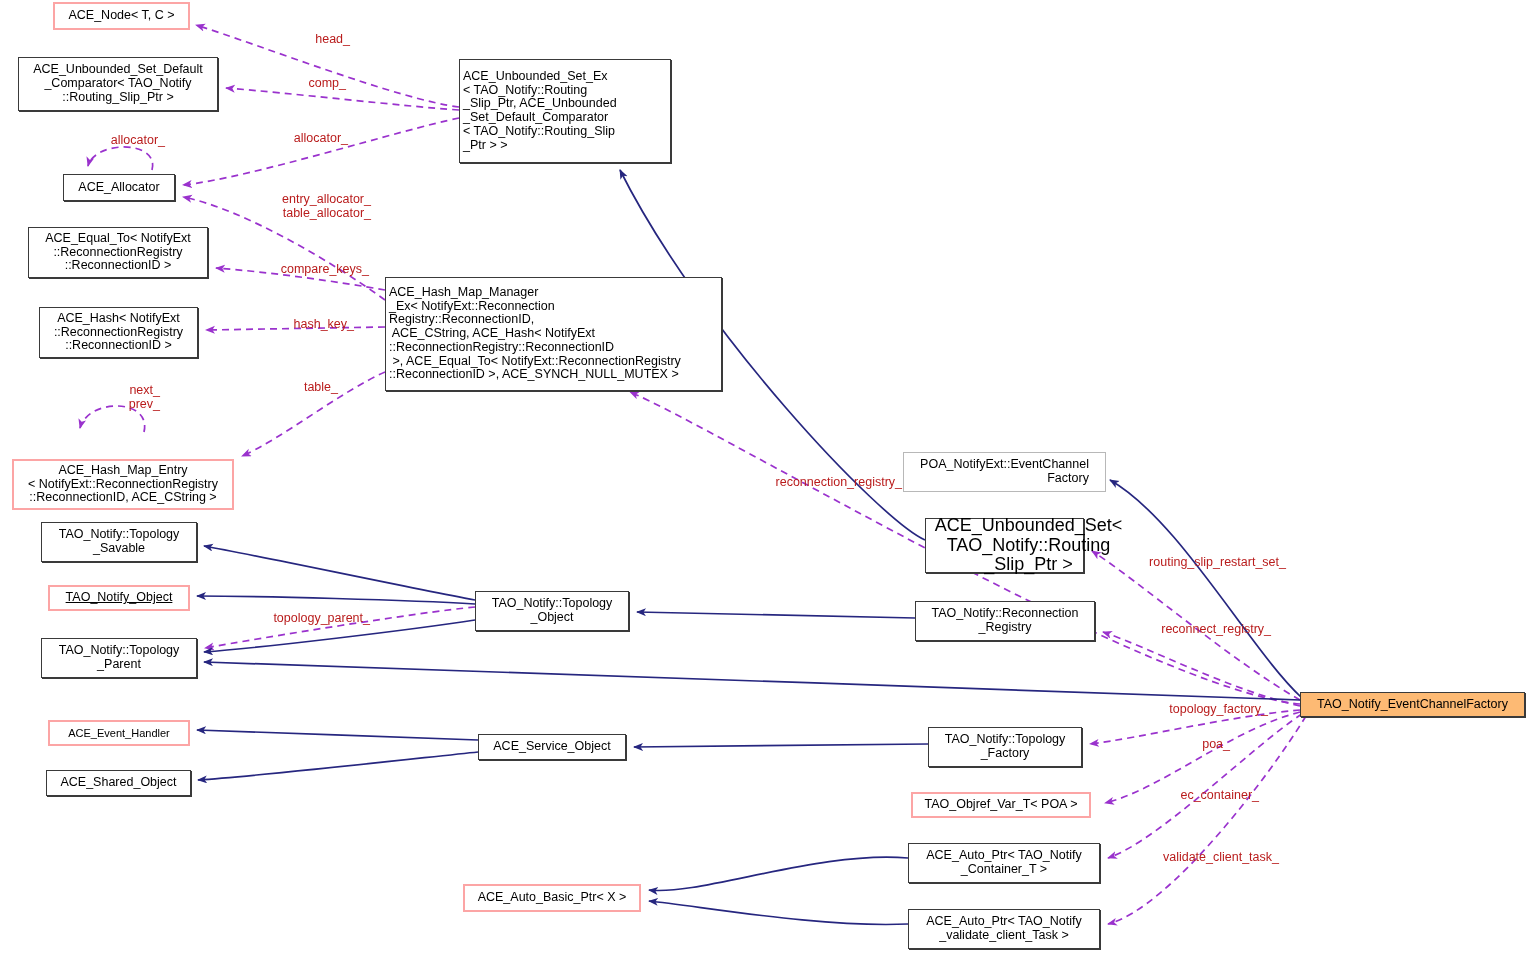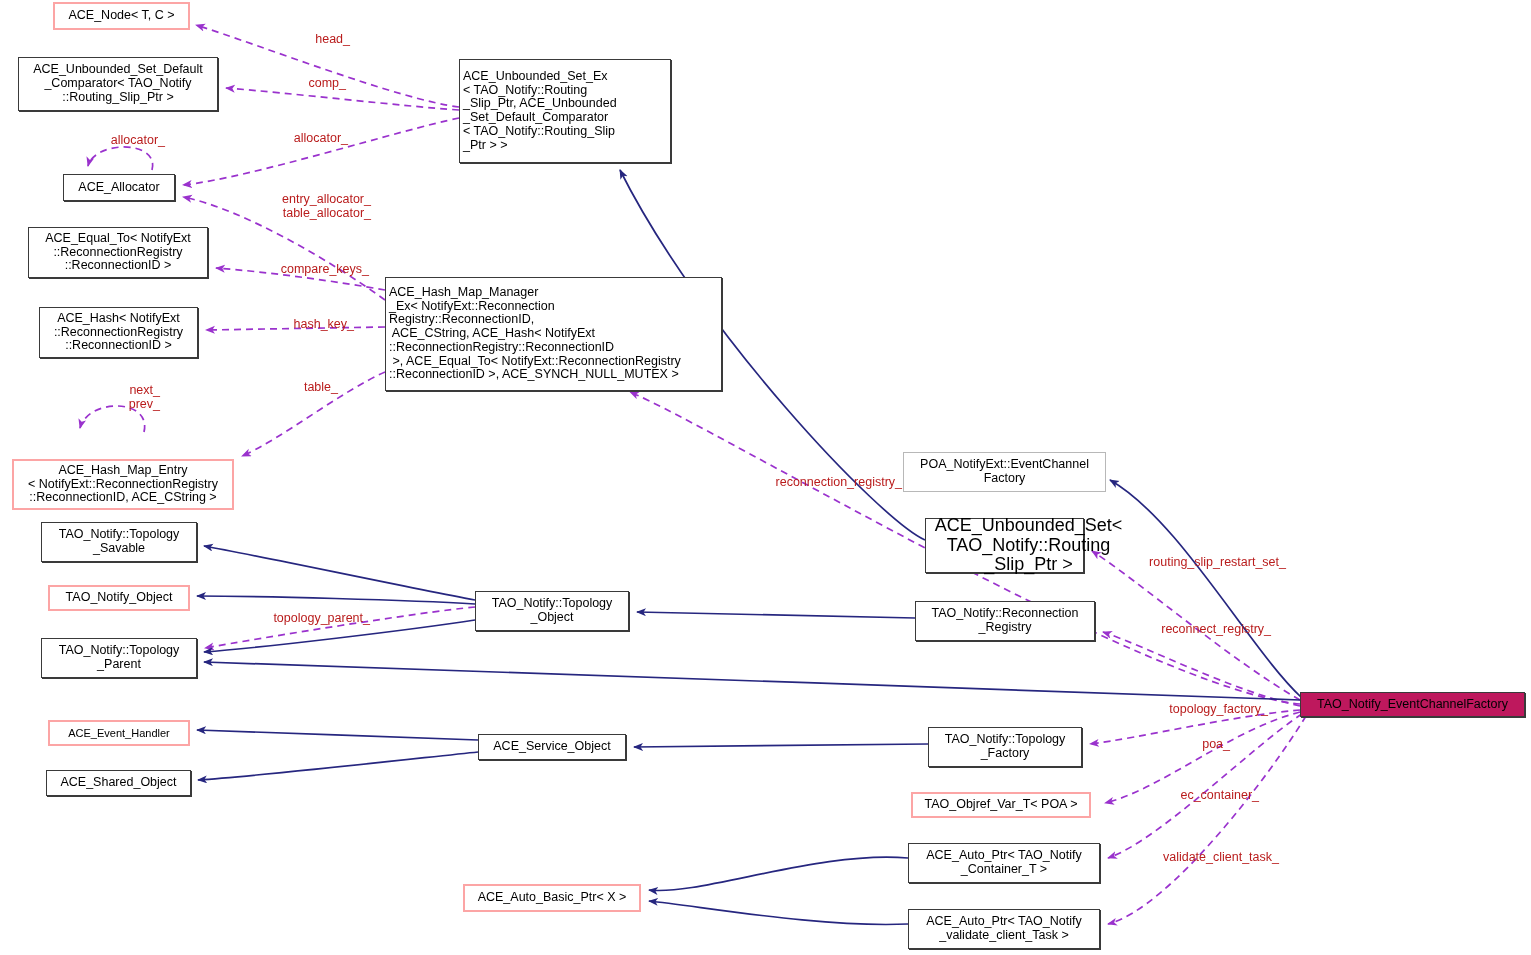--- a/index.html
+++ b/index.html
@@ -7,22 +7,22 @@
   body{font-family:"Liberation Sans","DejaVu Sans",sans-serif;}
   #stage{position:relative;width:1531px;height:955px;background:#fff;overflow:hidden;}
   #edges{position:absolute;left:0;top:0;width:1531px;height:955px;pointer-events:none;}
   .node{position:absolute;box-sizing:border-box;display:flex;align-items:center;
         justify-content:center;text-align:center;background:#ffffff;
         border:1px solid #000;color:#000;line-height:1.10;white-space:pre;}
   .node .txt{display:block;padding:0 3px;}
   
   .node.normal{border:1px solid #3a3a3a;box-shadow:1px 1px 0 0 #3a3a3a;}
   .node.red{border:2px solid #fca5a5;box-shadow:none;}
-  .node.gray-fill{background:#be185d;border:1px solid #3a3a3a;box-shadow:1px 1px 0 0 #3a3a3a;}
-  .node.light{border:1px solid #b8b8b8;box-shadow:none;background:#fff;}
+  .node.gray-fill{background:#fdba74;border:1px solid #3a3a3a;box-shadow:1px 1px 0 0 #3a3a3a;}
+  .node.light{border:1px solid #b8b8b8;box-shadow:none;background:#fff;text-align:right;}
   .elabel{position:absolute;color:#b91c1c;white-space:pre;text-align:right;line-height:1.12;}
 </style>
 </head>
 <body>
 
 <div id="stage">
 
   <svg id="edges" viewBox="0 0 1531 955" xmlns="http://www.w3.org/2000/svg">
     <defs>
       <marker id="ah-navy" markerWidth="10" markerHeight="10" refX="9" refY="4" orient="auto" markerUnits="userSpaceOnUse">
@@ -95,21 +95,21 @@
 _Ptr &gt; &gt;</span></div>
       <div class="node normal" style="left: 385px; top: 277px; width: 337px; height: 114px; font-size: 12.5px; justify-content: flex-start; text-align: left;"><span class="txt">ACE_Hash_Map_Manager
 _Ex&lt; NotifyExt::Reconnection
 Registry::ReconnectionID,
  ACE_CString, ACE_Hash&lt; NotifyExt
 ::ReconnectionRegistry::ReconnectionID
  &gt;, ACE_Equal_To&lt; NotifyExt::ReconnectionRegistry
 ::ReconnectionID &gt;, ACE_SYNCH_NULL_MUTEX &gt;</span></div>
       <div class="node normal" style="left: 41px; top: 522px; width: 156px; height: 40px; font-size: 12.5px;"><span class="txt">TAO_Notify::Topology
 _Savable</span></div>
-      <div class="node red" style="left: 48px; top: 585px; width: 142px; height: 26px; font-size: 12.5px;"><span class="txt">TAO_Notify_Object</span></div>
+      <div class="node red" style="left: 48px; top: 585px; width: 142px; height: 26px; font-size: 12.5px; text-decoration: underline;"><span class="txt">TAO_Notify_Object</span></div>
       <div class="node normal" style="left: 41px; top: 638px; width: 156px; height: 40px; font-size: 12.5px;"><span class="txt">TAO_Notify::Topology
 _Parent</span></div>
       <div class="node red" style="left: 48px; top: 720px; width: 142px; height: 26px; font-size: 11px; text-align: right;"><span class="txt">ACE_Event_Handler</span></div>
       <div class="node normal" style="left: 46px; top: 770px; width: 145px; height: 26px; font-size: 12.5px;"><span class="txt">ACE_Shared_Object</span></div>
       <div class="node normal" style="left: 475px; top: 591px; width: 154px; height: 40px; font-size: 12.5px;"><span class="txt">TAO_Notify::Topology
 _Object</span></div>
       <div class="node normal" style="left: 478px; top: 734px; width: 148px; height: 26px; font-size: 12.5px;"><span class="txt">ACE_Service_Object</span></div>
       <div class="node red" style="left: 463px; top: 884px; width: 178px; height: 28px; font-size: 12.5px; align-items: center;"><span class="txt">ACE_Auto_Basic_Ptr&lt; X &gt;</span></div>
       <div class="node light" style="left: 903px; top: 452px; width: 203px; height: 40px; font-size: 12.5px;"><span class="txt">POA_NotifyExt::EventChannel
 Factory</span></div>

